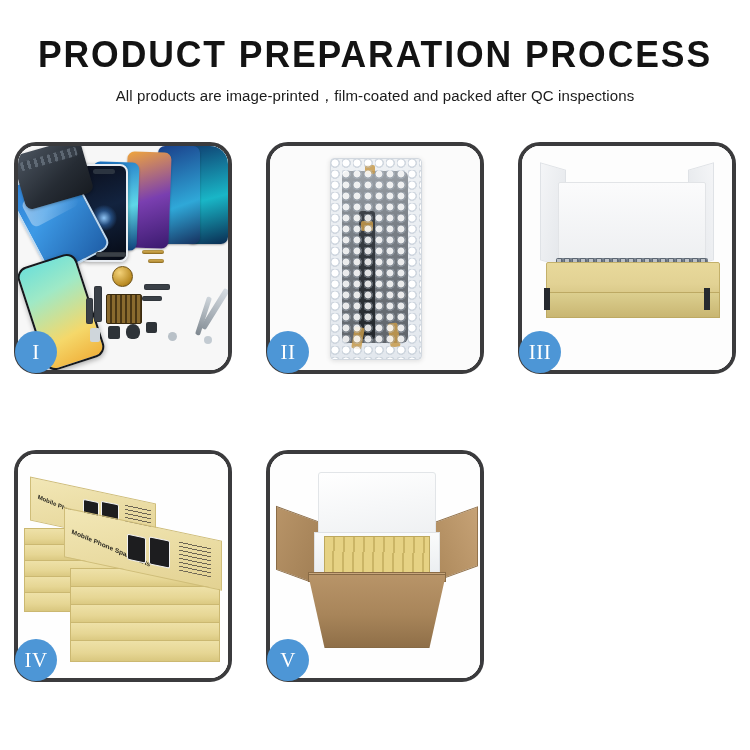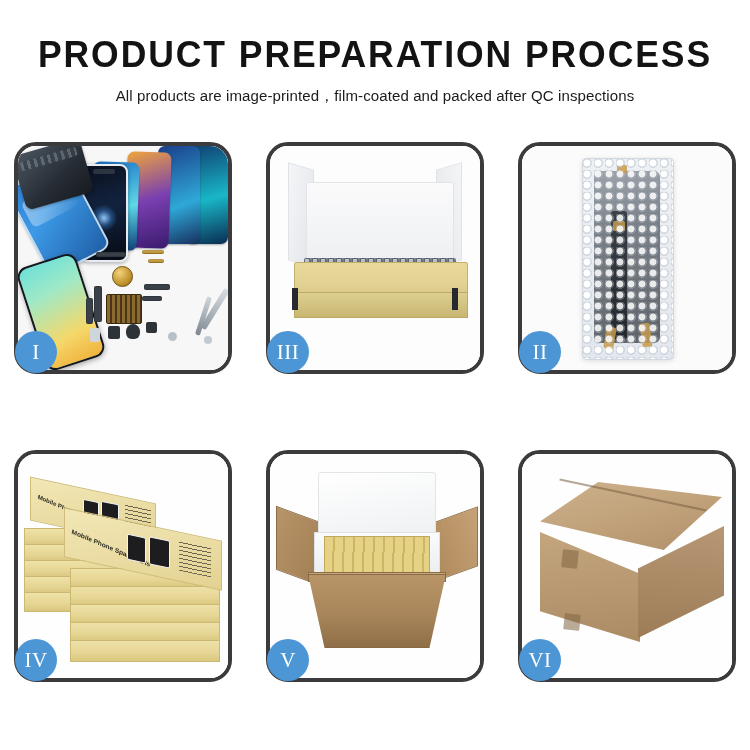--- a/index.html
+++ b/index.html
@@ -359,53 +359,53 @@
         <div class="part" style="left:128px; top:176px; width:11px; height:11px;"></div>
         <div class="part" style="left:150px; top:186px; width:9px; height:9px; border-radius:50%; background:#b9c1c8;"></div>
         <div class="part" style="left:186px; top:190px; width:8px; height:8px; border-radius:50%; background:#c3cbd2;"></div>
         <div class="tool"></div>
         <div class="tool2"></div>
       </div>
     </div>
     <div class="badge">I</div>
   </div>
 
-  <div class="panel p3">
-    <div class="panel-inner">
-      <div class="scene">
-        <div class="b3-lidL"></div>
-        <div class="b3-lidR"></div>
-        <div class="b3-foamback"></div>
-        <div class="b3-bubble"></div>
-        <div class="b3-tray"></div>
-        <div class="b3-trayface"></div>
-        <div class="b3-corner" style="left:22px; top:142px;"></div>
-        <div class="b3-corner" style="right:22px; top:142px;"></div>
-      </div>
-    </div>
-    <div class="badge">III</div>
-  </div>
-
   <div class="panel p2">
     <div class="panel-inner">
       <div class="scene">
         <div class="bubblebag">
           <div class="bb-part"></div>
           <div class="bb-strip"></div>
           <div class="bb-tab" style="left:34px; top:6px; width:10px; height:9px;"></div>
           <div class="bb-tab" style="left:30px; top:62px; width:12px; height:10px;"></div>
           <div class="bb-tab" style="left:22px; top:168px; width:10px; height:22px; transform:rotate(10deg);"></div>
           <div class="bb-tab" style="left:58px; top:164px; width:10px; height:24px; transform:rotate(-8deg);"></div>
           <div class="bb-overlay"></div>
         </div>
       </div>
     </div>
     <div class="badge">II</div>
   </div>
 
+  <div class="panel p3">
+    <div class="panel-inner">
+      <div class="scene">
+        <div class="b3-lidL"></div>
+        <div class="b3-lidR"></div>
+        <div class="b3-foamback"></div>
+        <div class="b3-bubble"></div>
+        <div class="b3-tray"></div>
+        <div class="b3-trayface"></div>
+        <div class="b3-corner" style="left:22px; top:142px;"></div>
+        <div class="b3-corner" style="right:22px; top:142px;"></div>
+      </div>
+    </div>
+    <div class="badge">III</div>
+  </div>
+
   <div class="panel p4">
     <div class="panel-inner">
       <div class="scene">
         <div class="stackwrap">
 
           <div class="sbox" style="left:0px; top:56px; width:112px; height:16px;"></div>
           <div class="sbox" style="left:0px; top:72px; width:112px; height:16px;"></div>
           <div class="sbox" style="left:0px; top:88px; width:112px; height:16px;"></div>
           <div class="sbox" style="left:0px; top:104px; width:112px; height:16px;"></div>
           <div class="sbox" style="left:0px; top:120px; width:112px; height:18px;"></div>
@@ -443,27 +443,14 @@
         <div class="c5-foamlid"></div>
         <div class="c5-foambox"></div>
         <div class="c5-yellow"></div>
         <div class="c5-rim"></div>
         <div class="c5-body"></div>
       </div>
     </div>
     <div class="badge">V</div>
   </div>
 
-  <div class="panel p6">
-    <div class="panel-inner">
-      <div class="scene">
-        <div class="c6-top"></div>
-        <div class="c6-left"></div>
-        <div class="c6-right"></div>
-        <div class="c6-seam"></div>
-        <div class="c6-tape" style="left:40px; top:96px; width:16px; height:18px; transform: rotate(6deg);"></div>
-        <div class="c6-tape" style="left:42px; top:160px; width:16px; height:16px; transform: rotate(6deg);"></div>
-      </div>
-    </div>
-    <div class="badge">VI</div>
-  </div>
 
 </div>
 
 </body></html>

